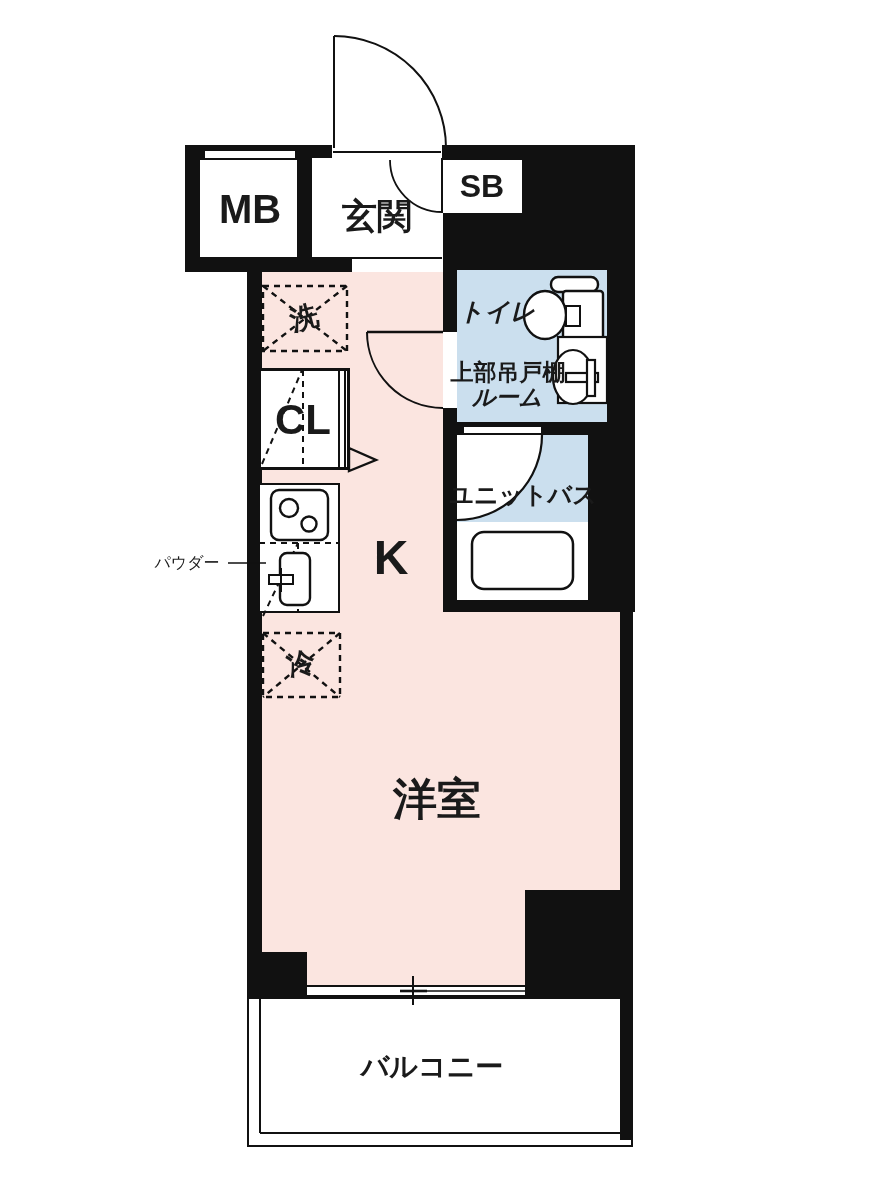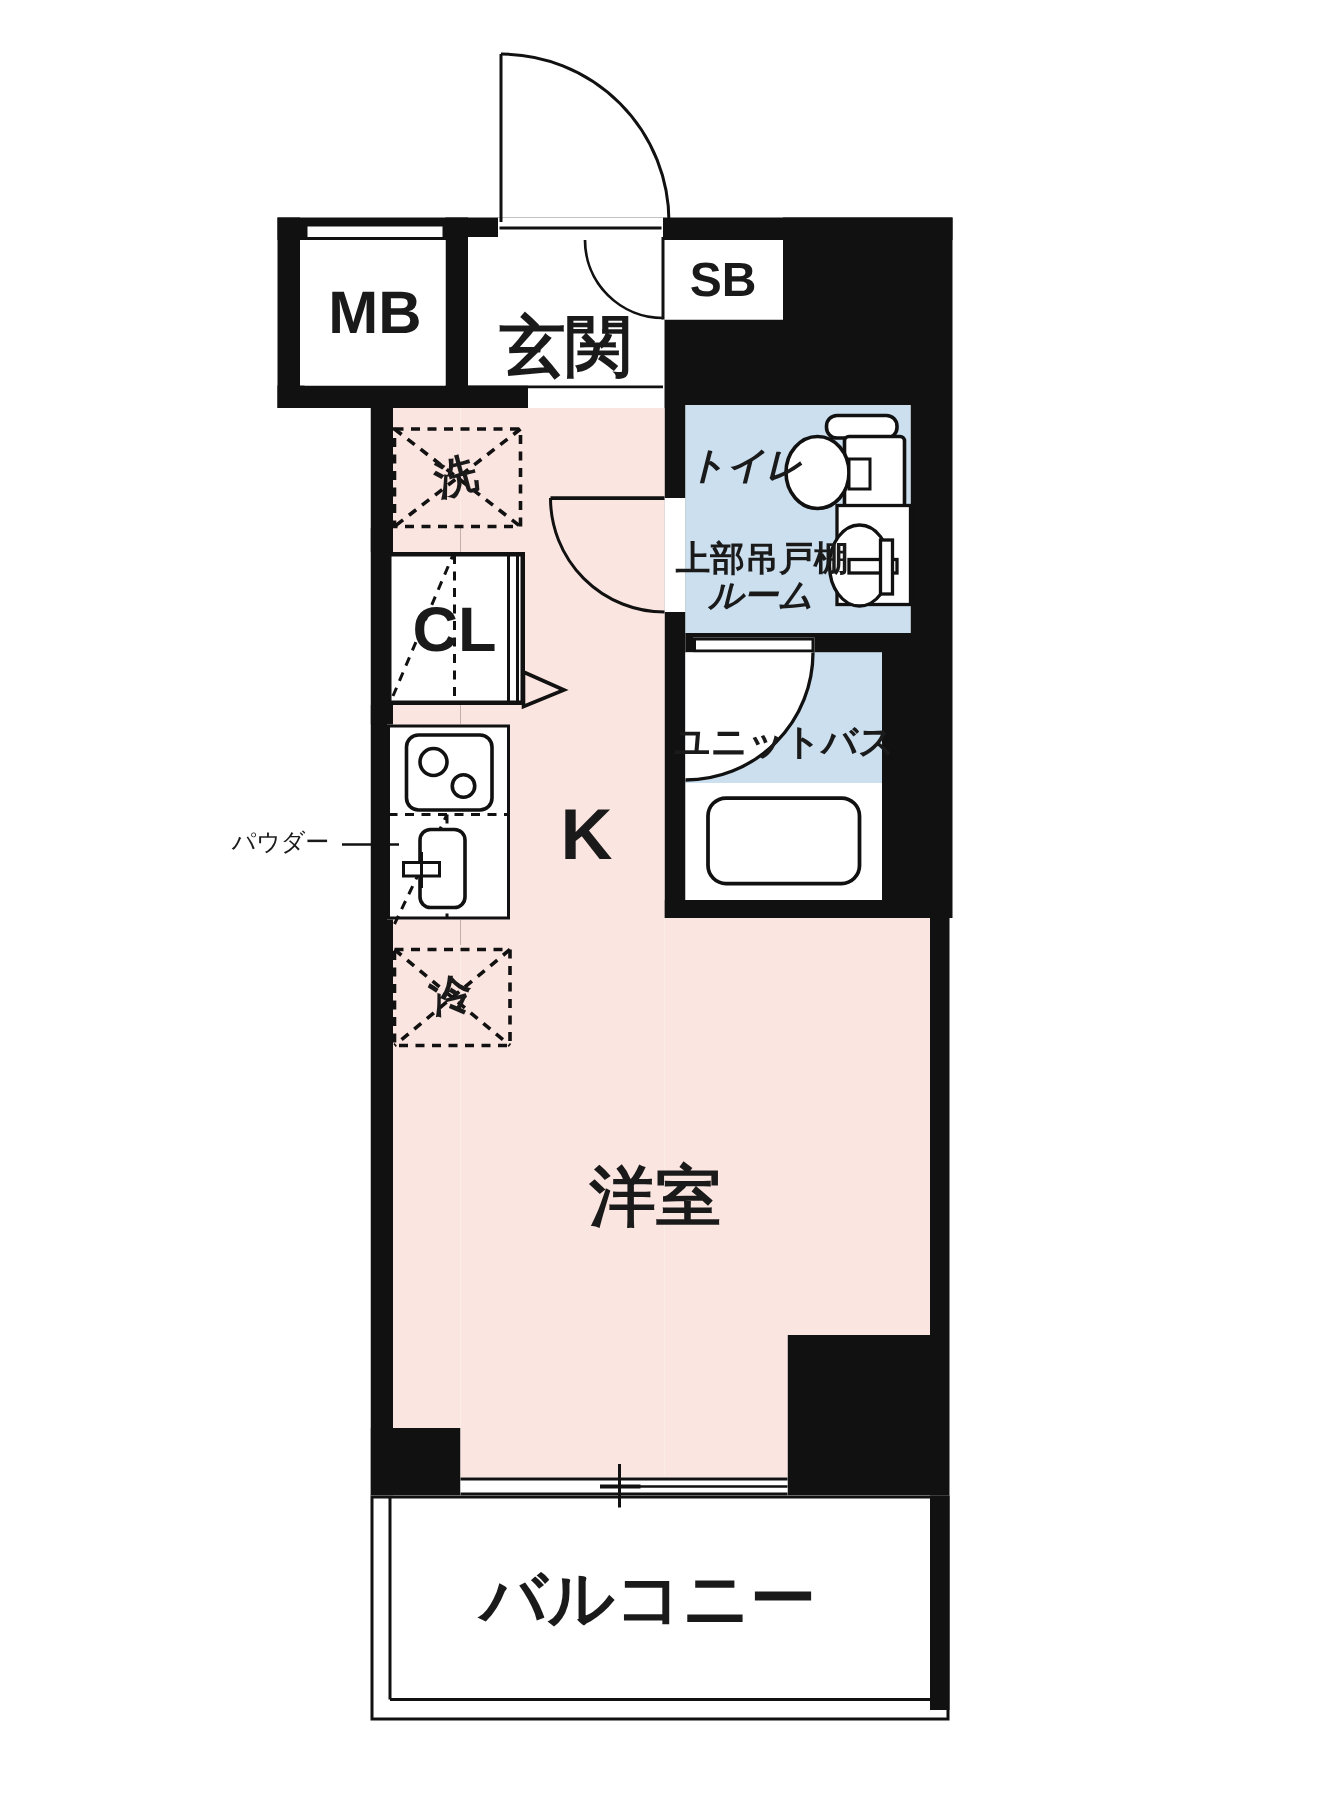--- a/index.html
+++ b/index.html
@@ -158,27 +158,27 @@
       <line x1="260" y1="998" x2="260" y2="1133"></line>
       <line x1="260" y1="1133" x2="622" y2="1133"></line>
     </g>
 
     <g stroke="#111" stroke-width="1.6">
       <line x1="228" y1="563" x2="266" y2="563"></line>
     </g>
   </svg>
 
   <div class="lbl" style="left:250px;top:209px;font-size:40px;font-weight:600;">MB</div>
-  <div class="lbl" style="left:377px;top:232px;font-size:44px;font-weight:600;">玄関</div>
+  <div class="lbl" style="left:377px;top:216px;font-size:35px;font-weight:600;">玄関</div>
   <div class="lbl" style="left:482px;top:187px;font-size:32px;font-weight:600;">SB</div>
   <div class="lbl rot" style="left:304px;top:318px;font-size:28px;font-weight:600;">洗</div>
   <div class="lbl" style="left:303px;top:420px;font-size:42px;font-weight:600;text-align:right;">CL</div>
   <div class="lbl" style="left:497px;top:311px;font-size:25px;font-weight:600;font-style:italic;">トイレ</div>
   <div class="lbl" style="left:508px;top:372px;font-size:23px;font-weight:600;">上部吊戸棚</div>
   <div class="lbl" style="left:507px;top:397px;font-size:23px;font-weight:600;font-style:italic;">ルーム</div>
   <div class="lbl" style="left:523px;top:479px;font-size:24px;font-weight:600;margin-top:16px;">ユニットバス</div>
   <div class="lbl" style="left:391px;top:558px;font-size:48px;font-weight:600;">K</div>
   <div class="lbl rot" style="left:301px;top:664px;font-size:28px;font-weight:600;">冷</div>
   <div class="lbl" style="left:437px;top:799px;font-size:44px;font-weight:600;">洋室</div>
-  <div class="lbl" style="left:432px;top:1067px;font-size:44px;font-weight:600;">バルコニー</div>
+  <div class="lbl" style="left:432px;top:1067px;font-size:28px;font-weight:600;">バルコニー</div>
   <div class="lbl" style="left:187px;top:563px;font-size:16px;font-weight:500;">パウダー</div>
 
 </div>
 
 </body></html>

